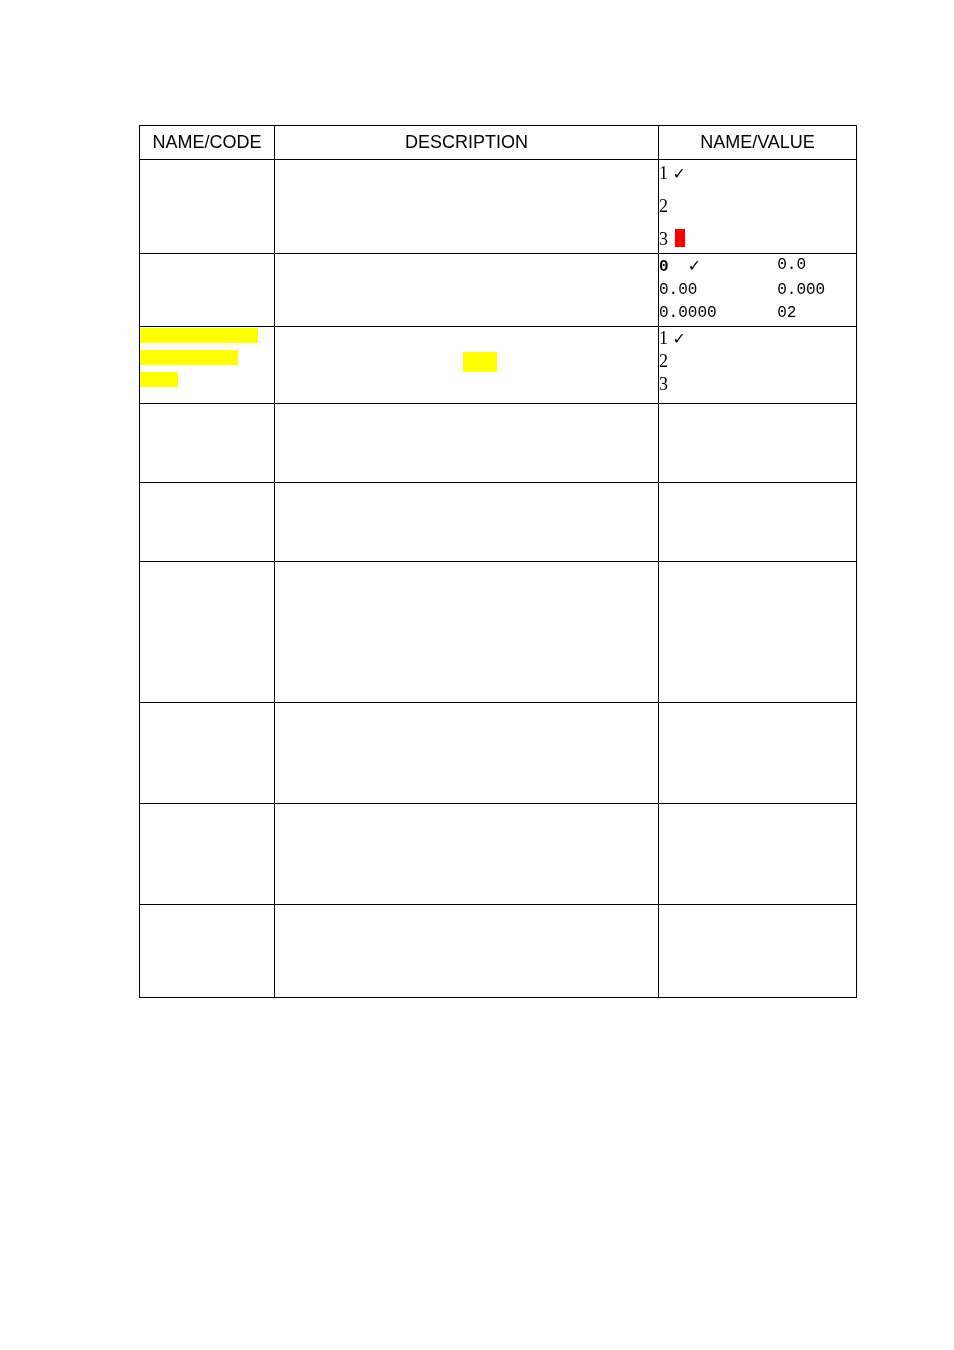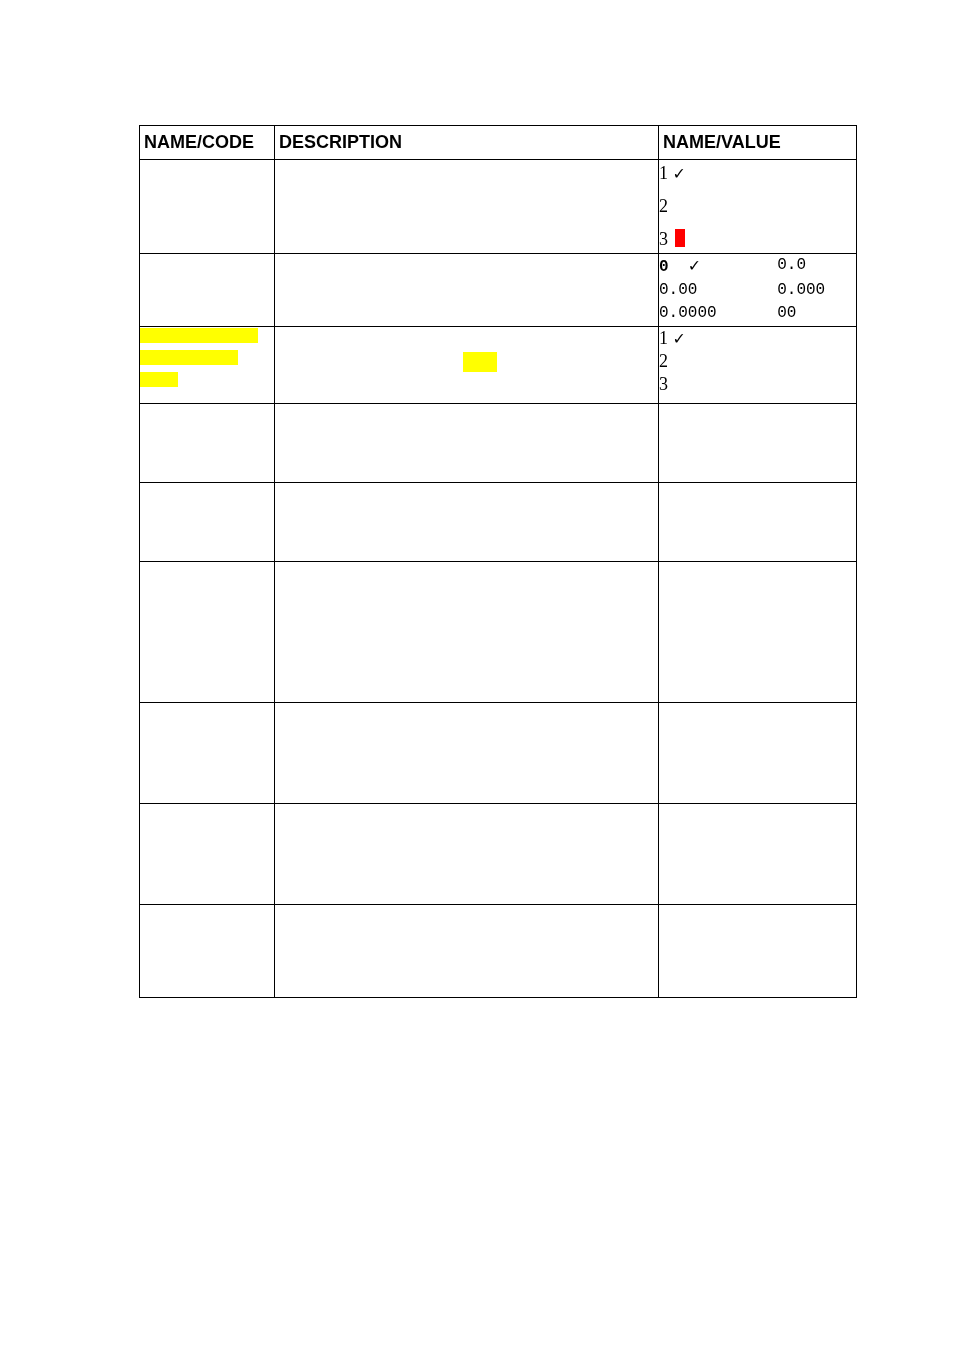--- a/index.html
+++ b/index.html
@@ -23,22 +23,22 @@
     border-collapse: collapse;
     table-layout: fixed;
     width: 717px;
   }
   table.main th, table.main td {
     border: 1.5px solid #000000;
     vertical-align: top;
     padding: 0;
   }
   table.main th {
-    text-align: left;
-    font-weight: bold;
+    text-align: center;
+    font-weight: normal;
     font-size: 18px;
     padding: 6px 4px;
     background: #ffffff;
   }
   .col-name  { width: 135px; }
   .col-desc  { width: 384px; }
   .col-value { width: 198px; }
 
   
   .val-cell {
@@ -158,21 +158,21 @@
       <tr>
         <td class="name-pad"></td>
         <td class="name-pad"></td>
         <td class="r2-val">
           <div class="r2-grid">
             <span><span class="bold0">0</span>  <span class="check">✓</span></span>
             <span>0.0</span>
             <span>0.00</span>
             <span>0.000</span>
             <span>0.0000</span>
-            <span>00</span>
+            <span>02</span>
           </div>
         </td>
       </tr>
 
       <tr>
         <td class="r3-name">
           <span class="hl w1"></span><br>
           <span class="hl w2"></span><br>
           <span class="hl w3"></span>
         </td>

